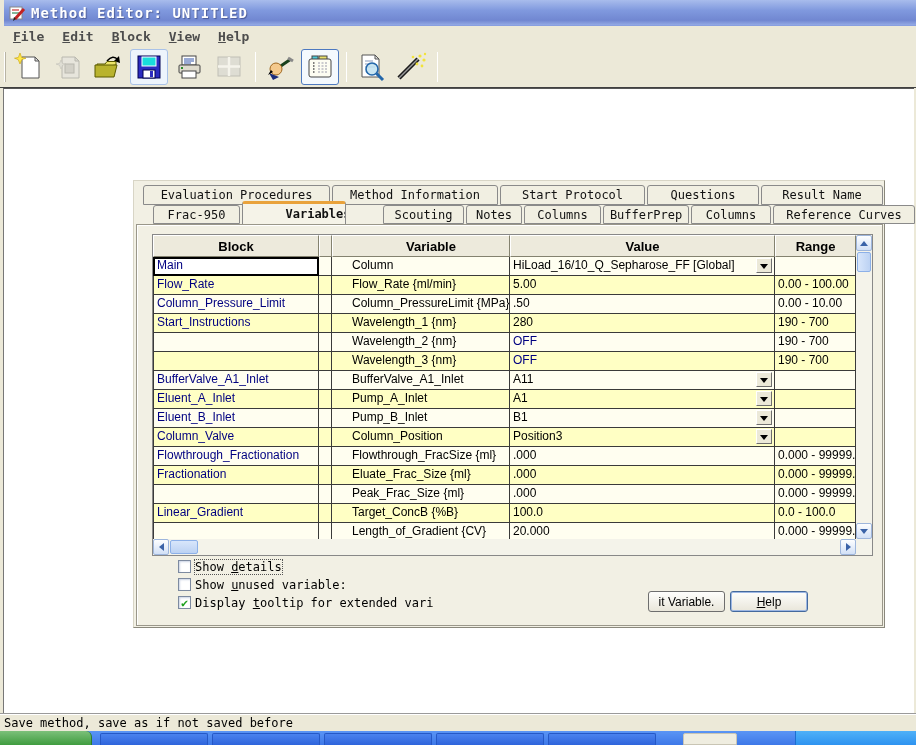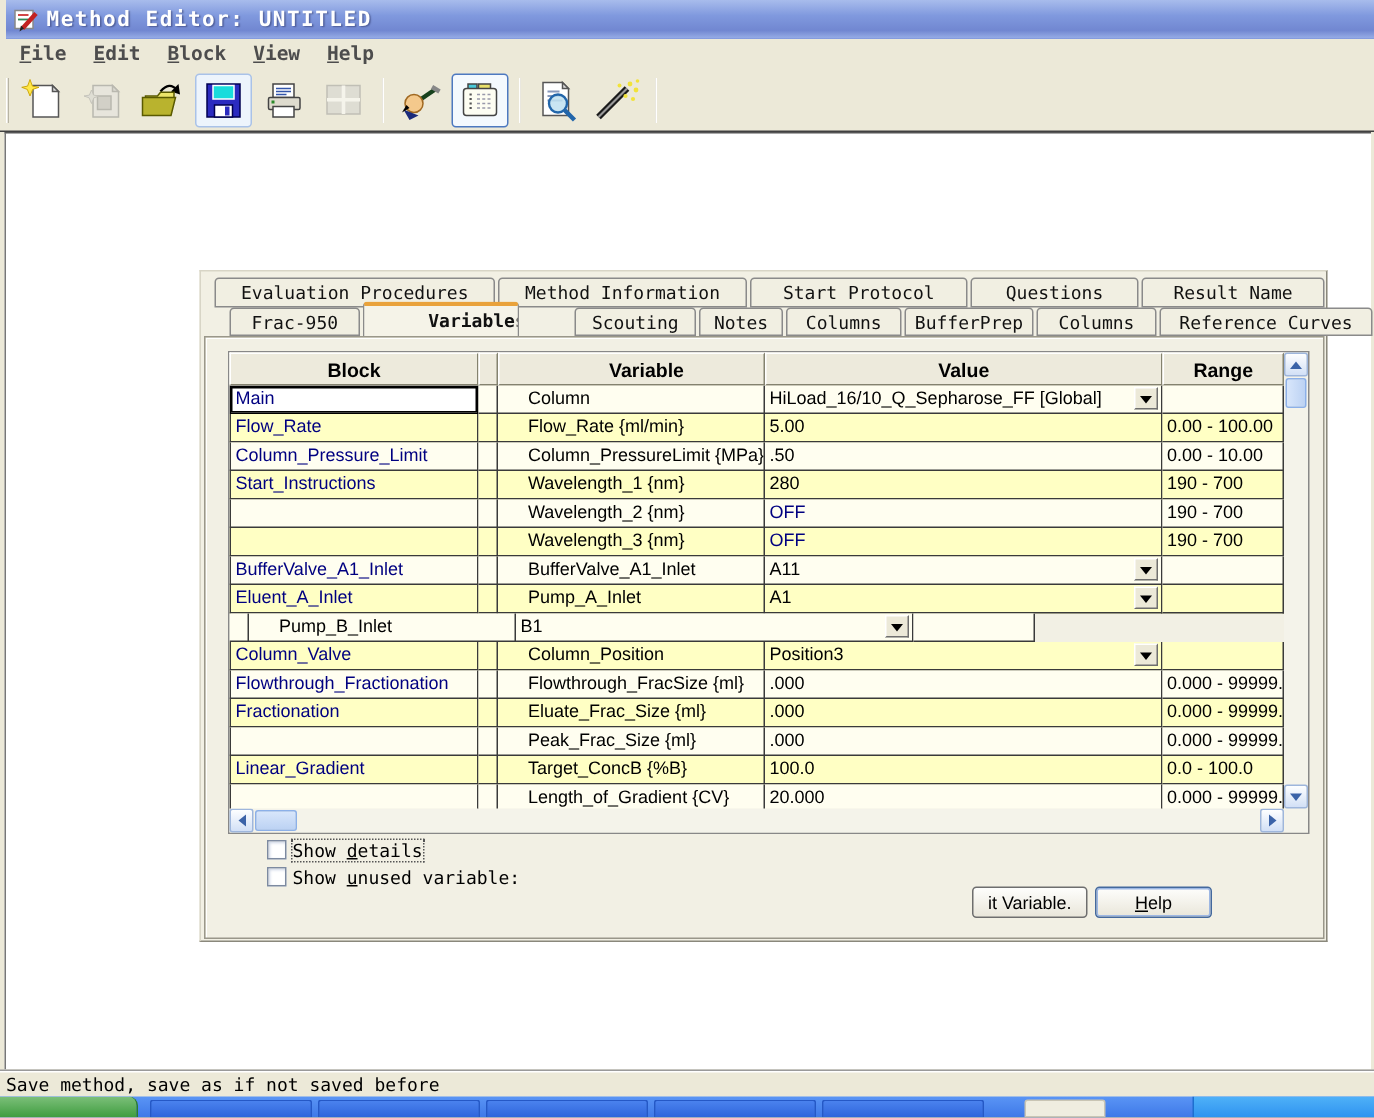--- a/index.html
+++ b/index.html
@@ -328,20 +328,21 @@
               <div class="cell w-rng"></div>
             </div>
             <div class="trow odd">
               <div class="cell first w-block c-block">Eluent_A_Inlet</div>
               <div class="cell w-gap"></div>
               <div class="cell w-var">Pump_A_Inlet</div>
               <div class="cell w-val"><span>A1</span><span class="drop"></span></div>
               <div class="cell w-rng"></div>
             </div>
             <div class="trow even">
+              <div class="cell first w-block c-block">Eluent_B_Inlet</div>
               <div class="cell w-gap"></div>
               <div class="cell w-var">Pump_B_Inlet</div>
               <div class="cell w-val"><span>B1</span><span class="drop"></span></div>
               <div class="cell w-rng"></div>
             </div>
             <div class="trow odd">
               <div class="cell first w-block c-block">Column_Valve</div>
               <div class="cell w-gap"></div>
               <div class="cell w-var">Column_Position</div>
               <div class="cell w-val"><span>Position3</span><span class="drop"></span></div>
@@ -409,20 +410,24 @@
       </div>
     </div>
 
     <div class="cb" style="top:378px;">
       <span class="box"></span>
       <span class="cb-label dotted"><span>Show </span><u>d</u><span>etails</span></span>
     </div>
     <div class="cb" style="top:396px;">
       <span class="box"></span>
       <span class="cb-label"><span>Show </span><u>u</u><span>nused variable:</span></span>
+    </div>
+    <div class="cb checked" style="top:414px;">
+      <span class="box"></span>
+      <span class="cb-label"><span>Display </span><u>t</u><span>ooltip for extended vari</span></span>
     </div>
 
     <button class="btn" style="left:514px; top:410px; width:77px;">it Variable.</button>
     <button class="btn default" style="left:596px; top:410px; width:78px;">
         <span><u>H</u><span>elp</span></span>
       </button>
   </div>
 
   <div class="statusbar">
     <span>Save method, save as if not saved before</span>

